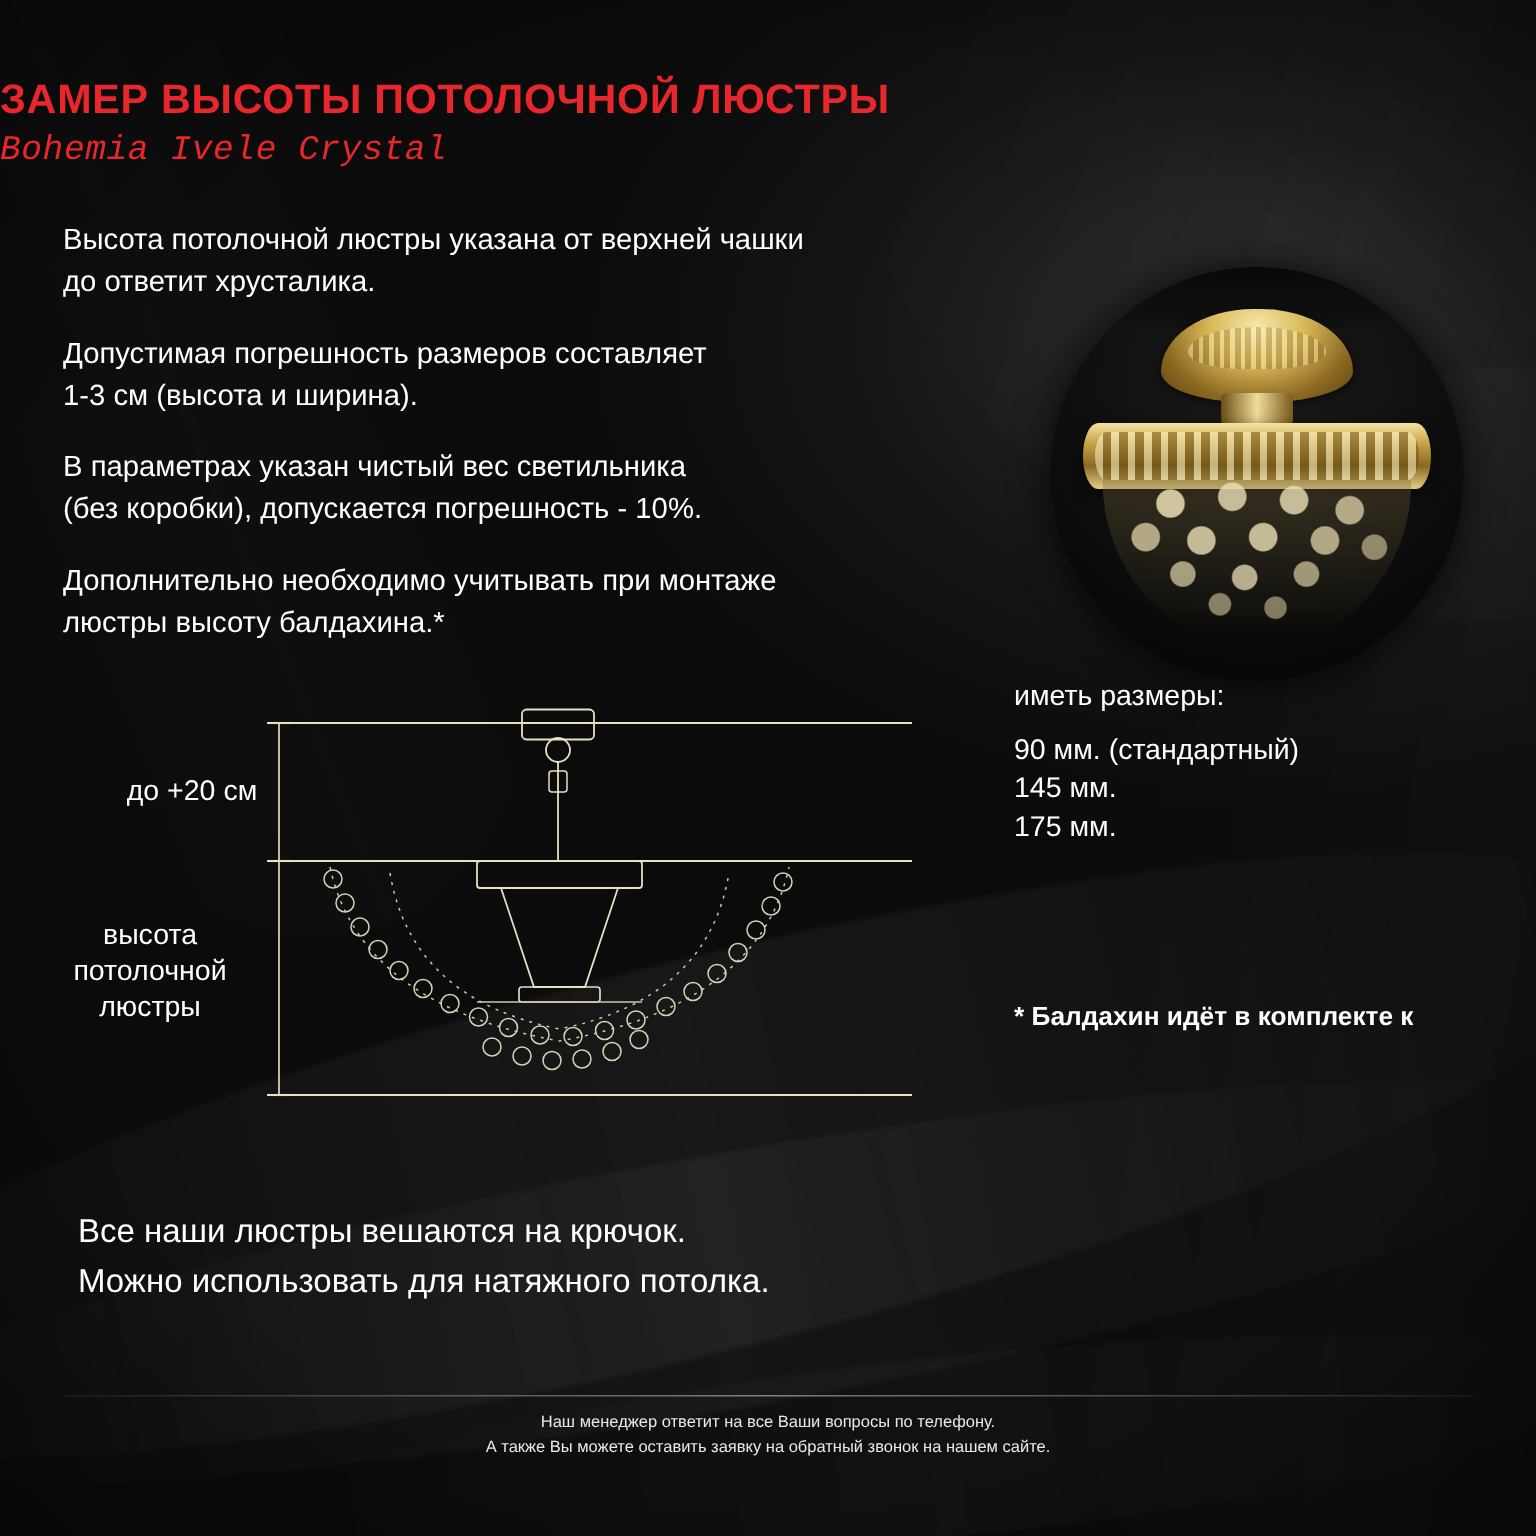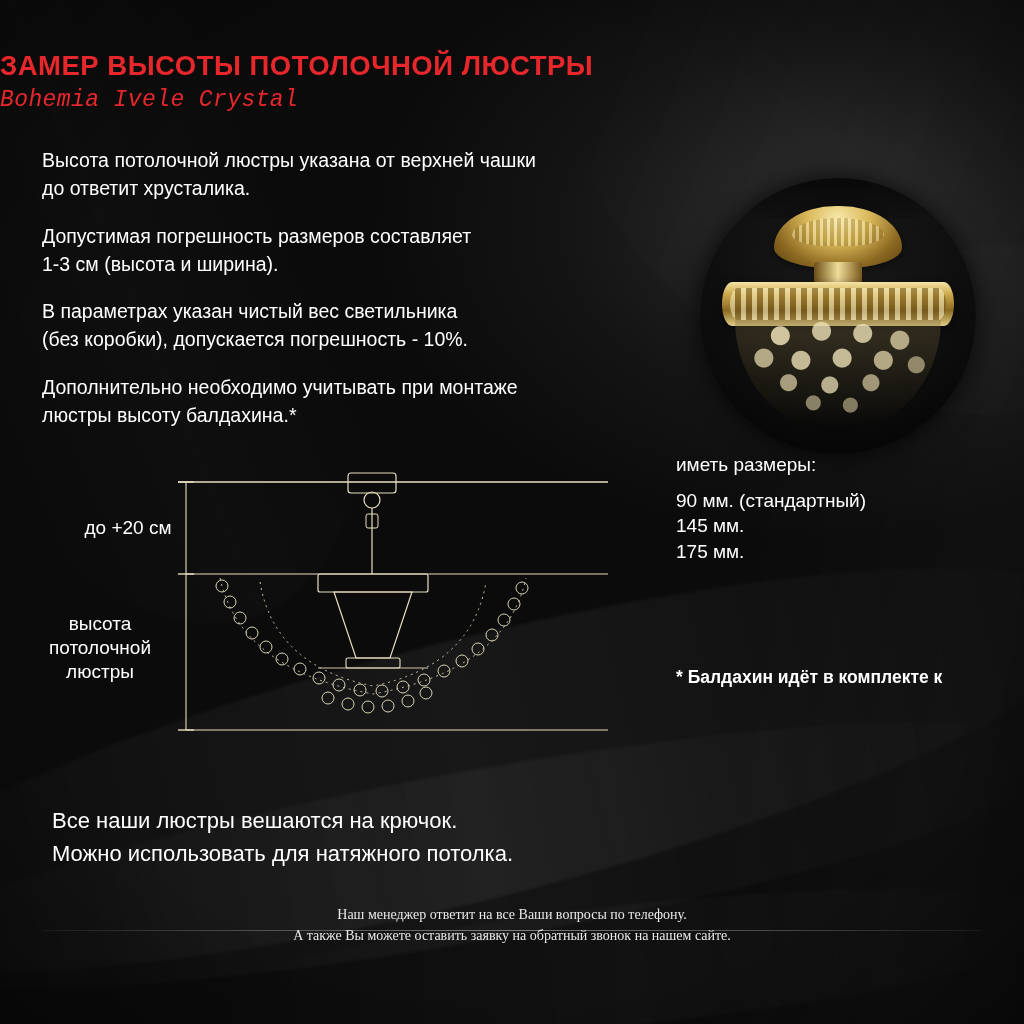--- a/index.html
+++ b/index.html
@@ -136,22 +136,22 @@
   .bottom-text {
     position:absolute; left:52px; top:804px; width:900px;
     color:#ffffff; font-size:22px; line-height:1.5;
   }
 
   .rule {
     position:absolute; left:42px; top:930px; width:940px; height:1px;
     background:linear-gradient(90deg, rgba(255,255,255,.05), rgba(255,255,255,.45), rgba(255,255,255,.05));
   }
   .footer {
-    position:absolute; left:0; top:904px; width:100%; text-align:center;
-    color:#e9e9e9; font-size:14px; line-height:1.5;font-family:Liberation Serif, serif;
+    position:absolute; left:0; top:940px; width:100%; text-align:center;
+    color:#e9e9e9; font-size:11px; line-height:1.5;
   }
 </style>
 </head>
 <body>
 
 <div class="page">
 
   <div class="silk s1"></div>
   <div class="silk s2"></div>
   <div class="silk s3"></div>

